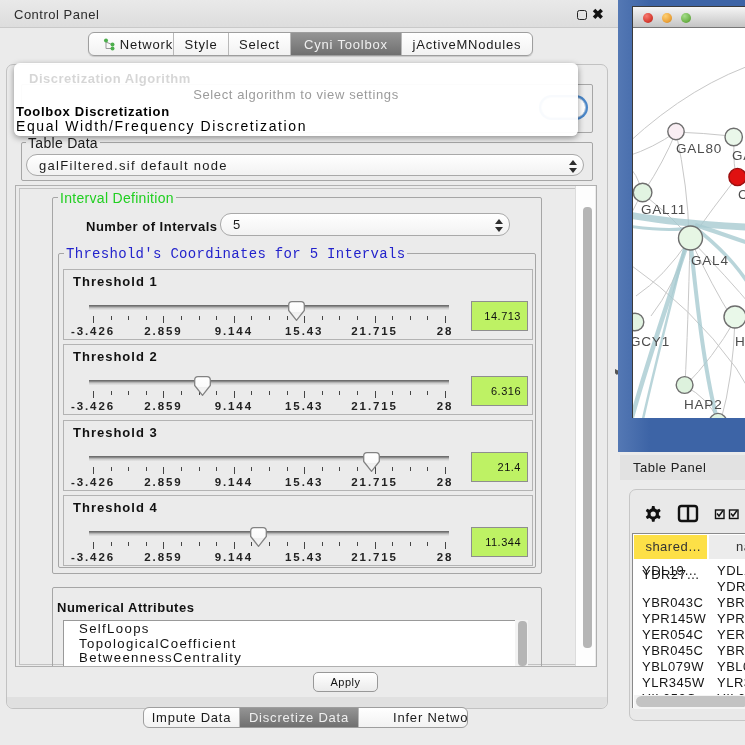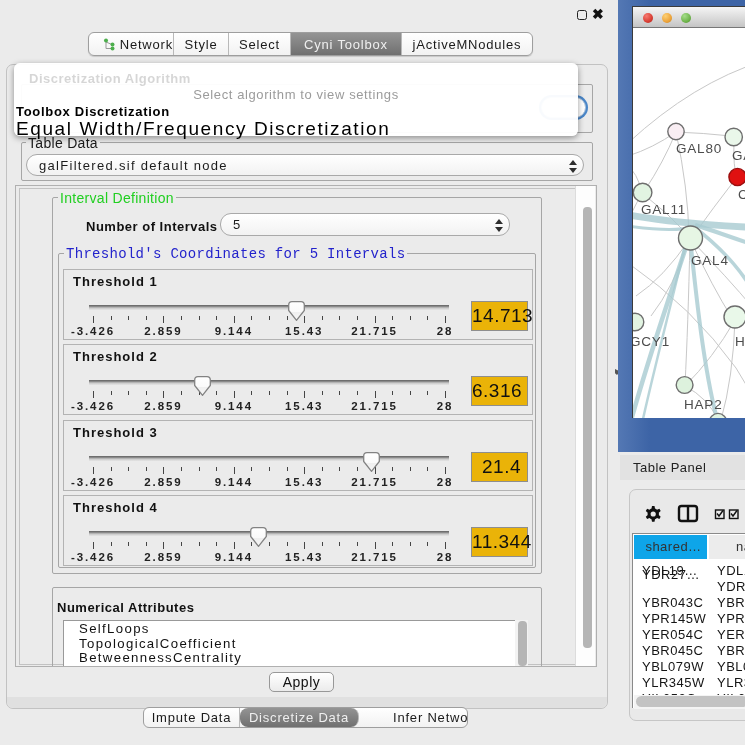--- a/index.html
+++ b/index.html
@@ -45,34 +45,34 @@
 .tbox { position:absolute; left:63px; width:470px; height:71px; border:1px solid #b3b3b3; }
 .tbox .lbl { position:absolute; left:9px; top:4px; font-size:13px; font-weight:bold; color:#111; letter-spacing:1px; }
 .track { position:absolute; left:25px; top:35px; width:360px; height:5px;
   background:linear-gradient(#6e6e6e 0px,#6e6e6e 1px,#a6a6a6 2px,#d0d0d0 3.5px,#e6e6e6 5px); }
 .tick { position:absolute; width:1px; height:4px; background:#454545; top:46px; }
 .tick.mj { height:7px; }
 .slbl { position:absolute; top:55px; font-size:11.5px; font-weight:bold; color:#222;
   transform:translateX(-50%); letter-spacing:1.9px; }
 .thumb { position:absolute; top:31px; width:17px; height:20px; }
 .vfield { position:absolute; left:407px; top:31px; width:57px; height:30px;
-  background:#eab308; border:1px solid #8e8e8e; font-size:19px; color:#111;
+  background:#bef264; border:1px solid #8e8e8e; font-size:11px; color:#111;
   text-align:right; line-height:28px; padding-right:6px; }
 
 
 #numlist { position:absolute; left:63px; top:620px; width:465px; height:70px;
   background:#fff; border:1px solid #999; font-size:13px; color:#111; }
 #numlist div { padding-left:15px; height:14.6px; line-height:15.5px; letter-spacing:1.35px; font-size:13.2px; }
 
 .scrollthumb { position:absolute; background:#b5b5b5; border-radius:4px; }
 
 
 .btn { position:absolute; border:1px solid #989898; border-radius:5px;
-  background:linear-gradient(#ffffff,#ebebeb); font-size:14px; color:#111;
-  text-align:center; }
+  background:linear-gradient(#ffffff,#ebebeb); font-size:11px; color:#111;
+  text-align:center;margin-left:44px; }
 
 
 #popup { left:14px; top:63px; width:564px; height:73px;
   background:rgba(255,255,255,0.96); border-radius:6px;
   box-shadow:0 2px 6px rgba(0,0,0,0.4); font-size:13px; }
 
 
 #bluebg { left:618px; top:0; width:127px; height:452px;
   background:linear-gradient(90deg,#5478b4 0%,#3d64a6 25%,#3d64a6 100%); }
 #netwin { left:632px; top:6px; width:113px; height:412px; border:1px solid #3b3b3b;
@@ -87,20 +87,23 @@
   border:1px solid #c6c6c6; border-radius:7px; }
 #tframe { left:632px; top:533px; width:113px; height:175px;
   border-top:1px solid #8a8a8a; border-left:1px solid #8a8a8a; background:#fff; }
 .hcell { position:absolute; top:1px; height:24px; font-size:13px; color:#333; }
 .trow { position:absolute; font-size:13px; color:#151515; white-space:nowrap; }
 </style>
 </head>
 <body>
 <div id="root">
 
+  <div class="abs" id="titlebar">
+      <div class="t">Control Panel</div>
+    </div>
   <div id="floatico"></div>
   <div id="closeico">✖</div>
 
   <div class="abs tabbar" style="left:88px; top:32px; height:24px;">
     <div class="tab" style="width:85px;text-align:right;"><svg width="13" height="13" style="vertical-align:-2px; margin-right:4px;" viewBox="0 0 13 13">
           <g stroke="#999" stroke-width="1">
             <line x1="3" y1="2.5" x2="3" y2="10.5"></line>
             <line x1="3" y1="4" x2="9" y2="6.5"></line>
             <line x1="3" y1="10.5" x2="9" y2="10.5"></line>
           </g>
@@ -336,29 +339,29 @@
     <div class="scrollthumb" style="left:518px; top:621px; width:9px; height:45px;"></div>
   </div>
 
   <div class="btn" style="left:269px; top:672px; width:65px; height:20px; line-height:18px;">Apply</div>
 
   <div class="abs" style="left:7px; top:697px; width:600px; height:11px; background:#e0e0e0;
        border-radius:0 0 7px 7px;"></div>
 
   <div class="abs tabbar" style="left:143px; top:707px; height:21px; box-shadow:none;">
     <div class="tab" style="width:96px; line-height:19px;">Impute Data</div>
-    <div class="tab sel" style="width:119px; line-height:19px;border-radius:8px;">Discretize Data</div>
+    <div class="tab sel" style="width:119px; line-height:19px;">Discretize Data</div>
     <div class="tab" style="width:108px; line-height:19px;padding-left:34px;">Infer Network</div>
   </div>
 
   <div class="abs" id="popup">
     <div class="abs" style="left:15px; top:8px; font-weight:bold; color:rgba(70,70,70,0.22);">Discretization Algorithm</div>
     <div class="abs" style="left:0; top:24px; width:564px; text-align:center; color:#9b9b9b; letter-spacing:0.6px;">Select algorithm to view settings</div>
     <div class="abs" style="left:2px; top:41px; font-weight:bold; color:#000; letter-spacing:0.7px;">Toolbox Discretization</div>
-    <div class="abs" style="left:2px; top:55px; color:#000; font-size:19px; letter-spacing:1.6px;">Equal Width/Frequency Discretization</div>
+    <div class="abs" style="left:2px; top:55px; color:#000; font-size:14px; letter-spacing:1.6px;">Equal Width/Frequency Discretization</div>
   </div>
 
   <div class="abs" style="left:615px; top:369px; width:5px; height:6px; background:#555;
        clip-path:polygon(0 0, 100% 40%, 40% 100%, 0 70%);"></div>
 
   <div class="abs" id="bluebg"></div>
   <div class="abs" id="netwin">
     <div id="nettitle">
       <div class="light" style="left:10px; background:radial-gradient(circle at 35% 30%,#f77b72,#d83e33 60%,#a6281f);"></div>
       <div class="light" style="left:29px; background:radial-gradient(circle at 35% 30%,#fdd074,#eca33a 60%,#c07d1c);"></div>
@@ -437,21 +440,21 @@
         <line x1="48" y1="3" x2="48" y2="18" stroke="#111" stroke-width="2.4"></line>
         <g stroke="#111" stroke-width="1.4" fill="none">
           <rect x="75.5" y="7" width="8.5" height="8.5"></rect>
           <path d="M 77,10.5 l 2,2.5 l 4,-5.5"></path>
           <rect x="89.5" y="7" width="8.5" height="8.5"></rect>
           <path d="M 91,10.5 l 2,2.5 l 4,-5.5"></path>
         </g>
       </svg></div>
 
   <div class="abs" id="tframe">
-    <div class="hcell" style="left:1px; width:74px; background:#0ea5e9; border-right:1px solid #fff;
+    <div class="hcell" style="left:1px; width:74px; background:#fde047; border-right:1px solid #fff;
          text-align:center; line-height:24px; padding-left:6px;">shared…</div>
     <div class="hcell" style="left:76px; width:37px; background:#ececec; line-height:24px;
          padding-left:27px;">na</div>
     <div id="rows">
         <div class="trow" style="left:9px; top:29px;">YDL19…</div>
         <div class="trow" style="left:84px; top:29px;">YDL1</div>
         <div class="trow" style="left:9px; top:33px;">YDR27…</div>
         <div class="trow" style="left:84px; top:45px;">YDR2</div>
         <div class="trow" style="left:9px; top:61px;">YBR043C</div>
         <div class="trow" style="left:84px; top:61px;">YBR0</div>

